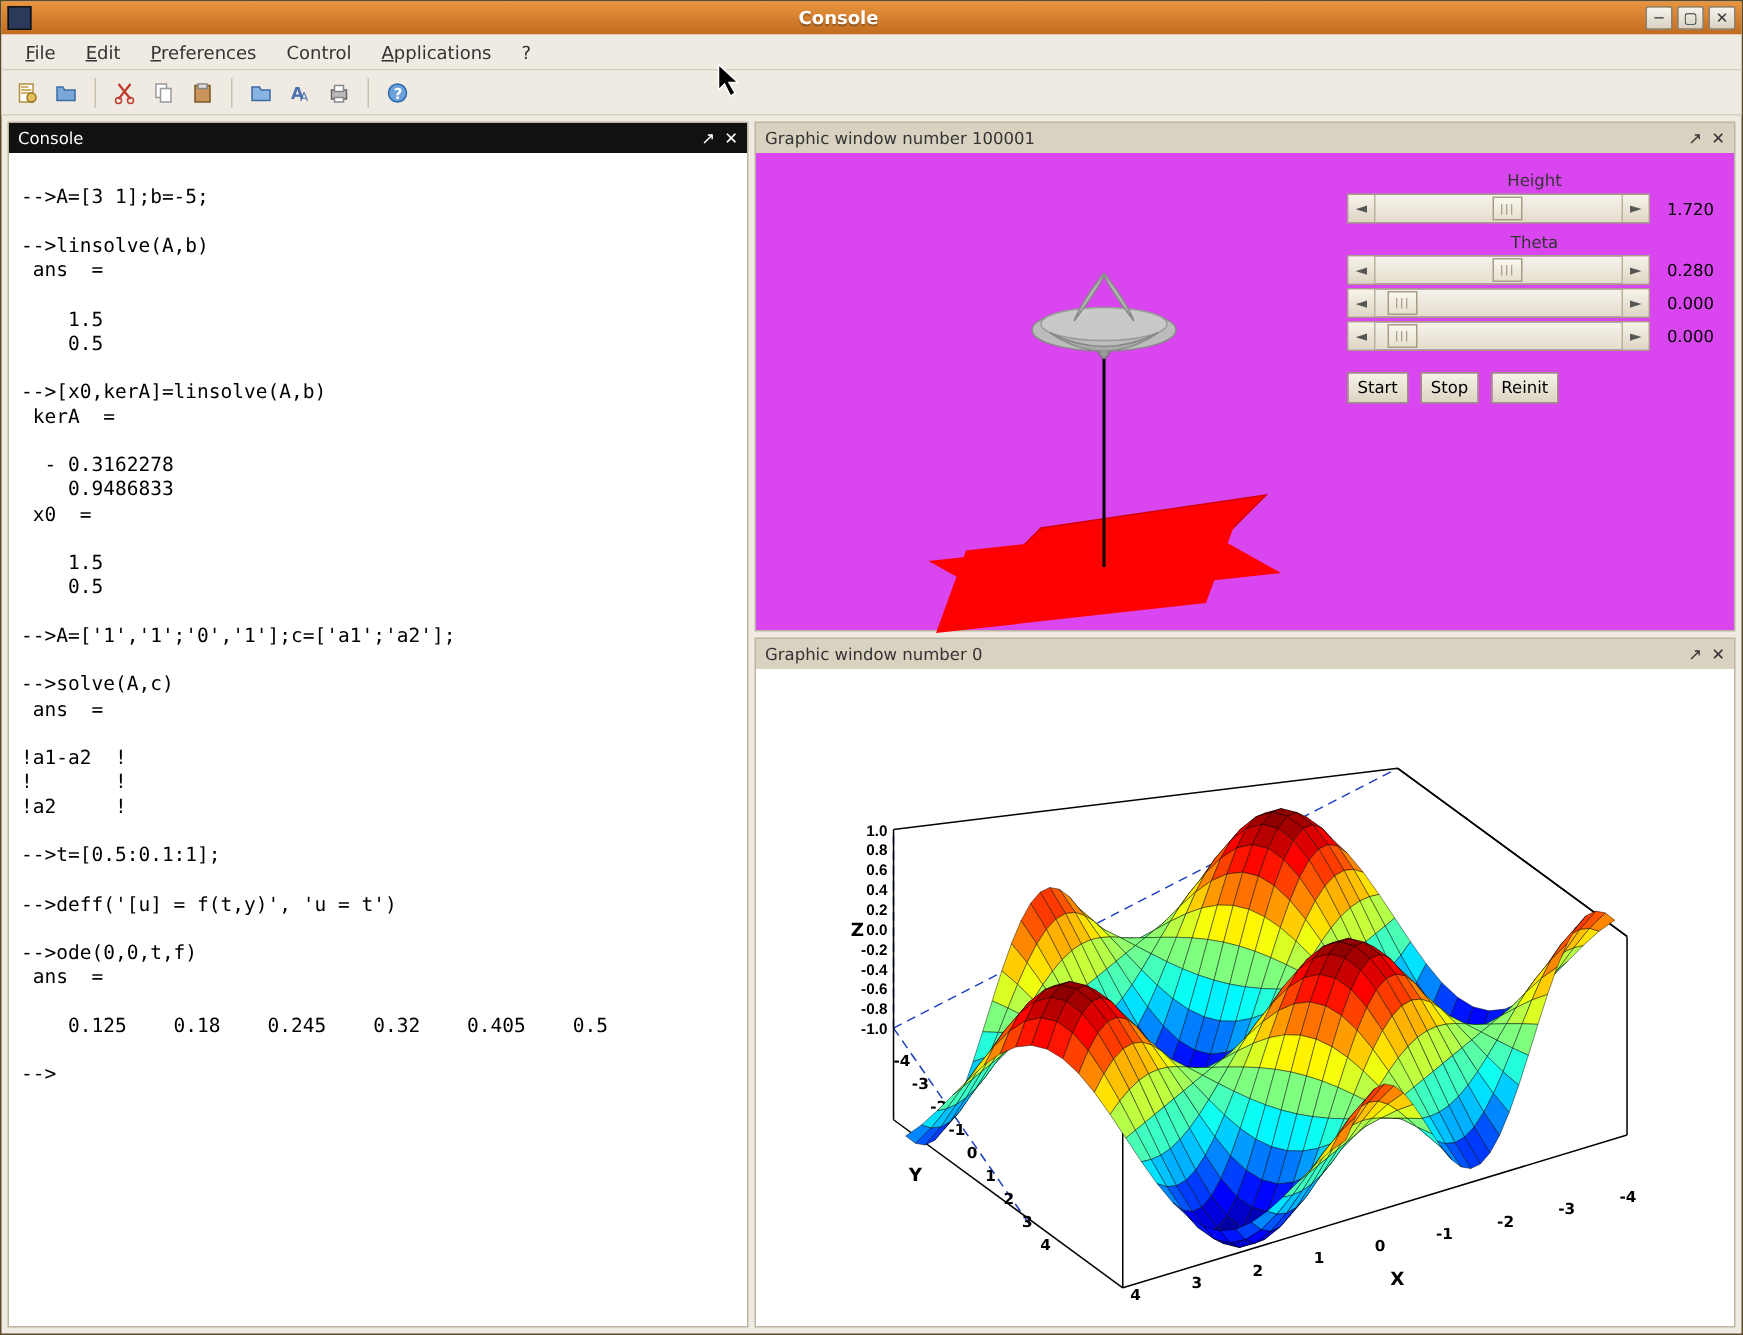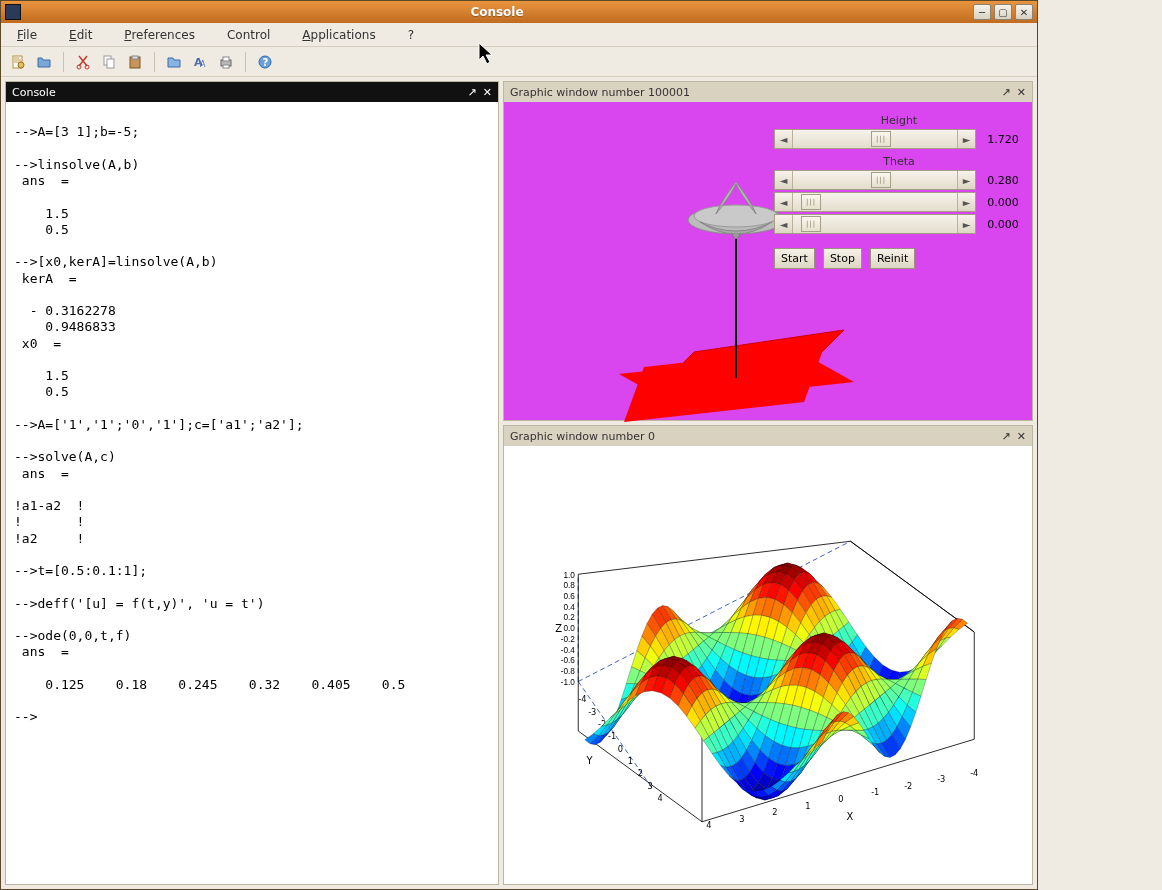--- a/index.html
+++ b/index.html
@@ -5,21 +5,21 @@
 * { box-sizing: border-box; margin: 0; padding: 0; }
 body {
   font-family: "DejaVu Sans", "Liberation Sans", sans-serif;
   font-size: 12px;
   background: #efebe2;
   width: 1162px;
   height: 890px;
   overflow: hidden;
 }
 .window {
-  width: 1038px;
+  width: 1162px;
   height: 890px;
   border: 1px solid #5a4a2a;
   background: #efebe2;
   display: flex;
   flex-direction: column;
 }
 .titlebar {
   height: 22px;
   background: linear-gradient(to bottom, #e9953f, #c06b1f);
   display: flex;
@@ -41,21 +41,21 @@
   display:flex; align-items:center; justify-content:center;
   font-size:10px; color:#333;
   cursor:pointer;
 }
 .menubar {
   height: 24px;
   background: #efebe2;
   border-bottom: 1px solid #d5cfc0;
   display: flex; align-items: center;
   padding: 0 8px;
-  gap: 16px;
+  gap: 4px;
 }
 .menu-item {
   padding: 2px 8px;
   color: #333;
   cursor:pointer;
 }
 .menu-item u { text-decoration: underline; }
 .toolbar {
   height: 30px;
   background: #efebe2;
@@ -153,21 +153,21 @@
 .ctrl-val { width:42px; text-align:center; }
 .btn-row { display:flex; gap:8px; margin-top:12px; }
 .gbtn {
   padding: 3px 6px;
   background: linear-gradient(to bottom,#f6f2e8,#dcd5c2);
   border:1px solid #9c937d;
   cursor:pointer;
   font-size:11px;
 }
 .scene1 { position:absolute; left:20px; top:20px; width:420px; height:320px; }
-.scene2-wrap { flex:1; background:#fff; position:relative; }
+.scene2-wrap { flex:1; background:#fff; position:relative;font-weight:bold; }
 .cursor-arrow {
   position:absolute; left:478px; top:42px; z-index:999;
   pointer-events:none;
 }
 </style>
 </head>
 <body>
 
 <div class="window">
 

